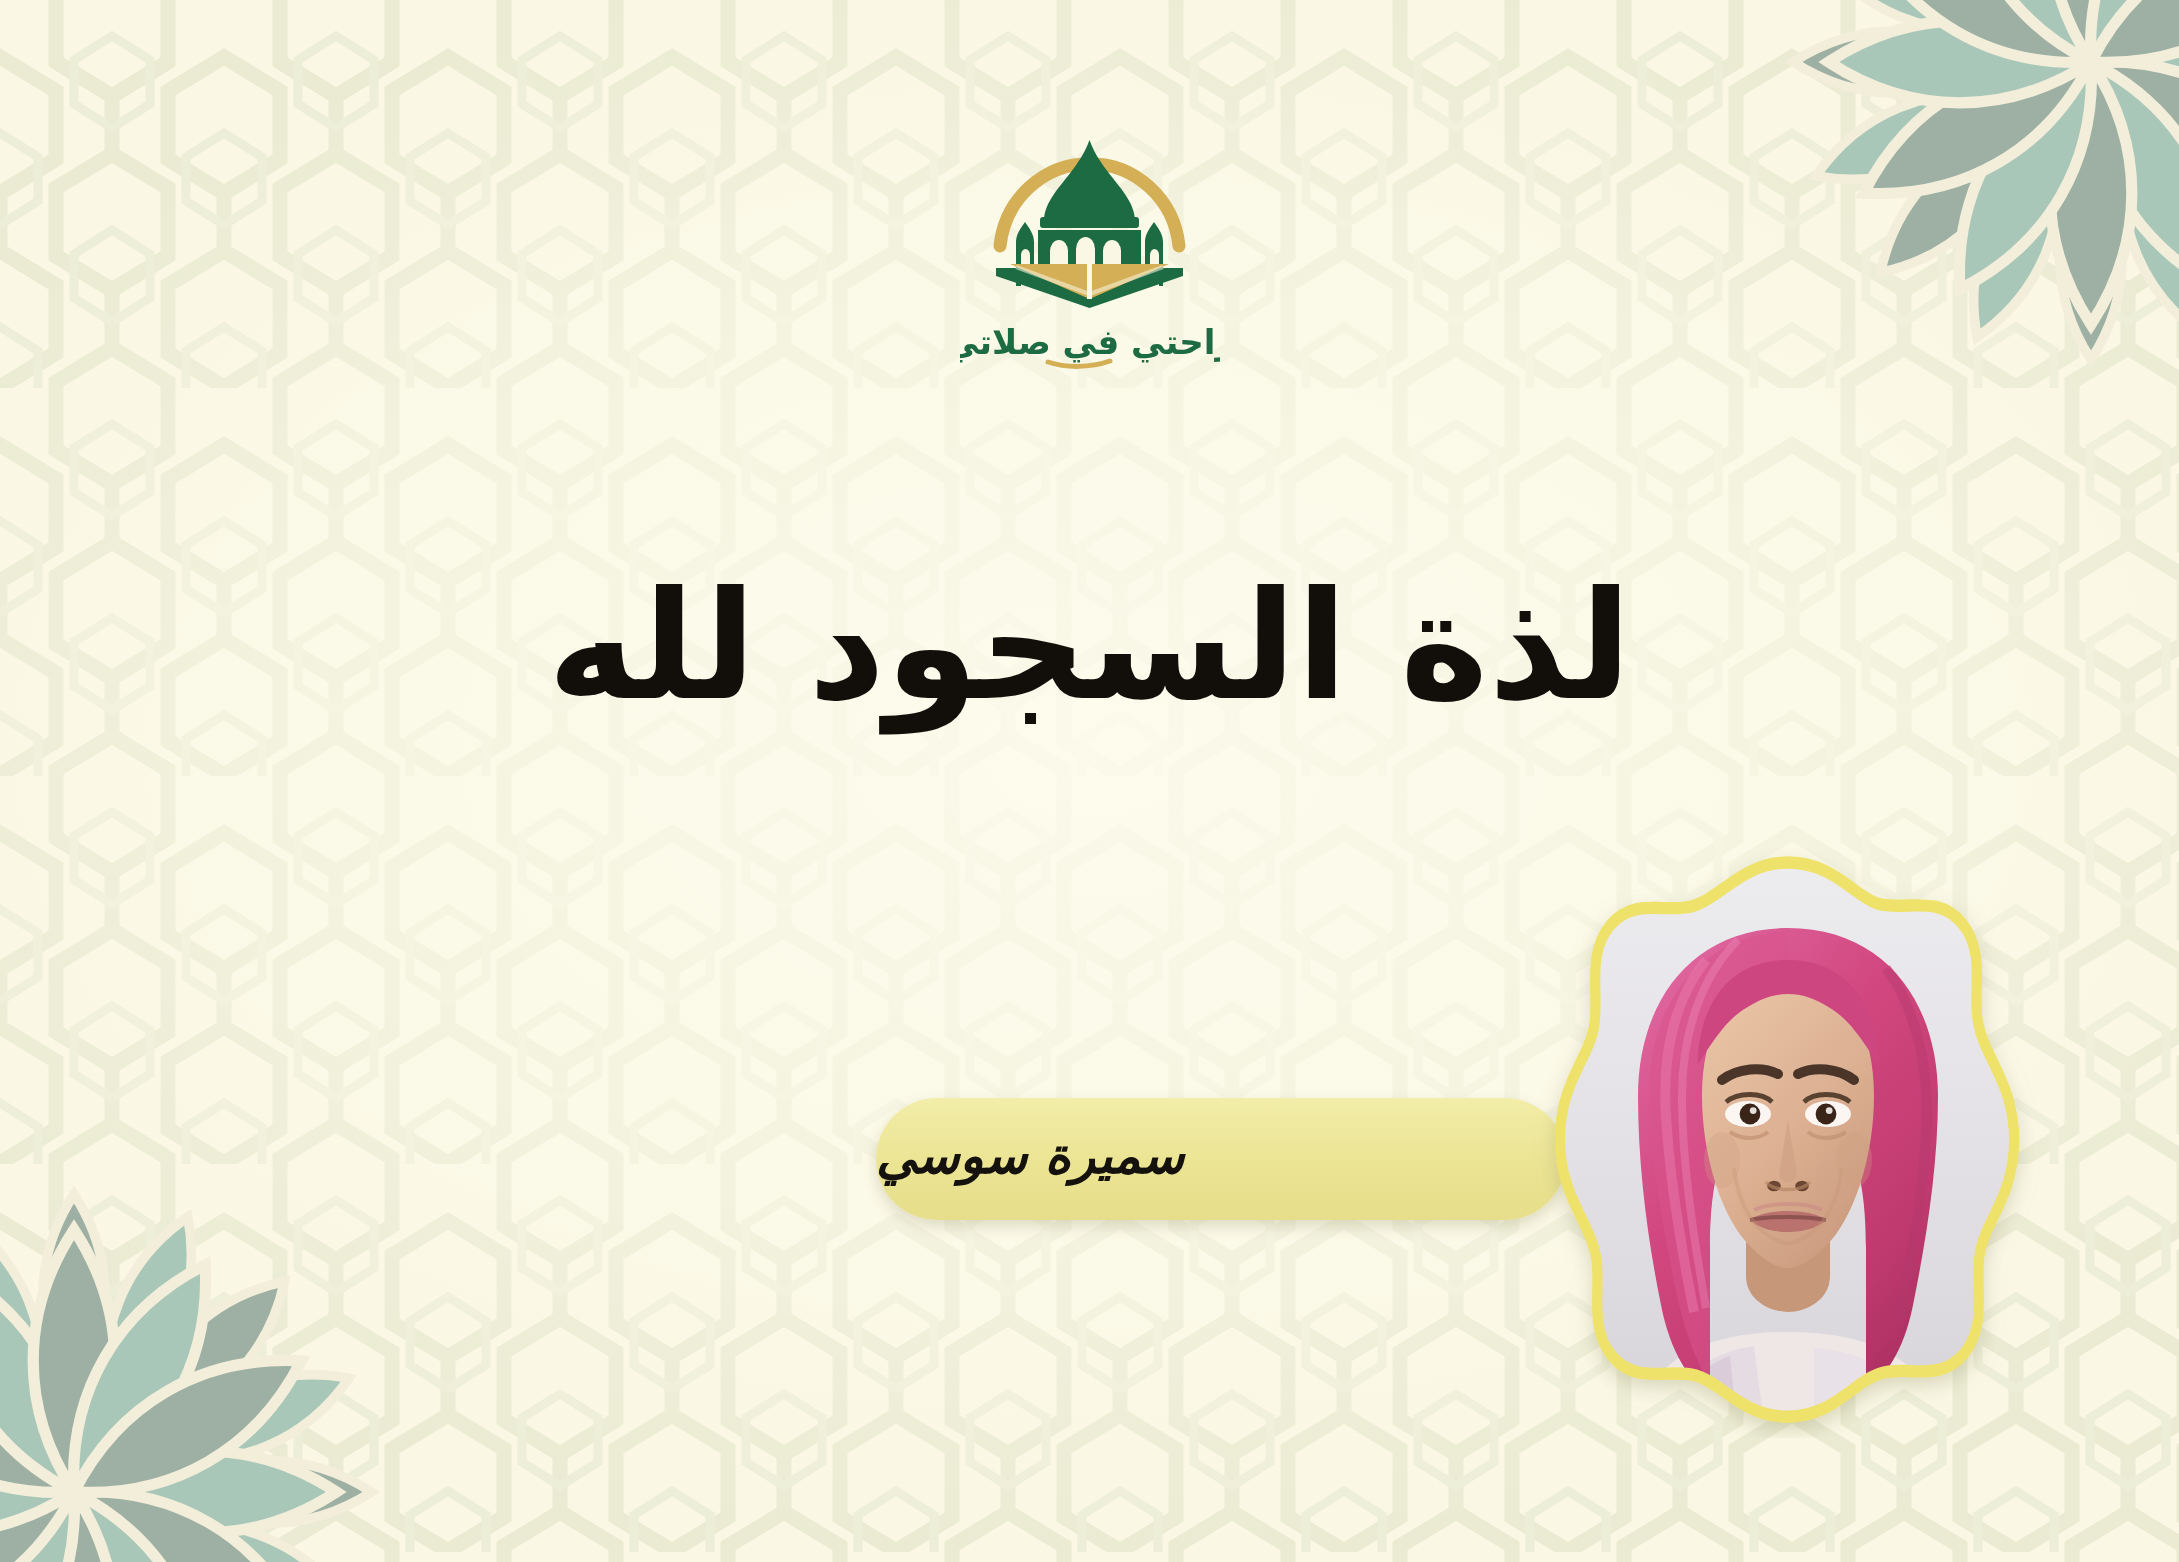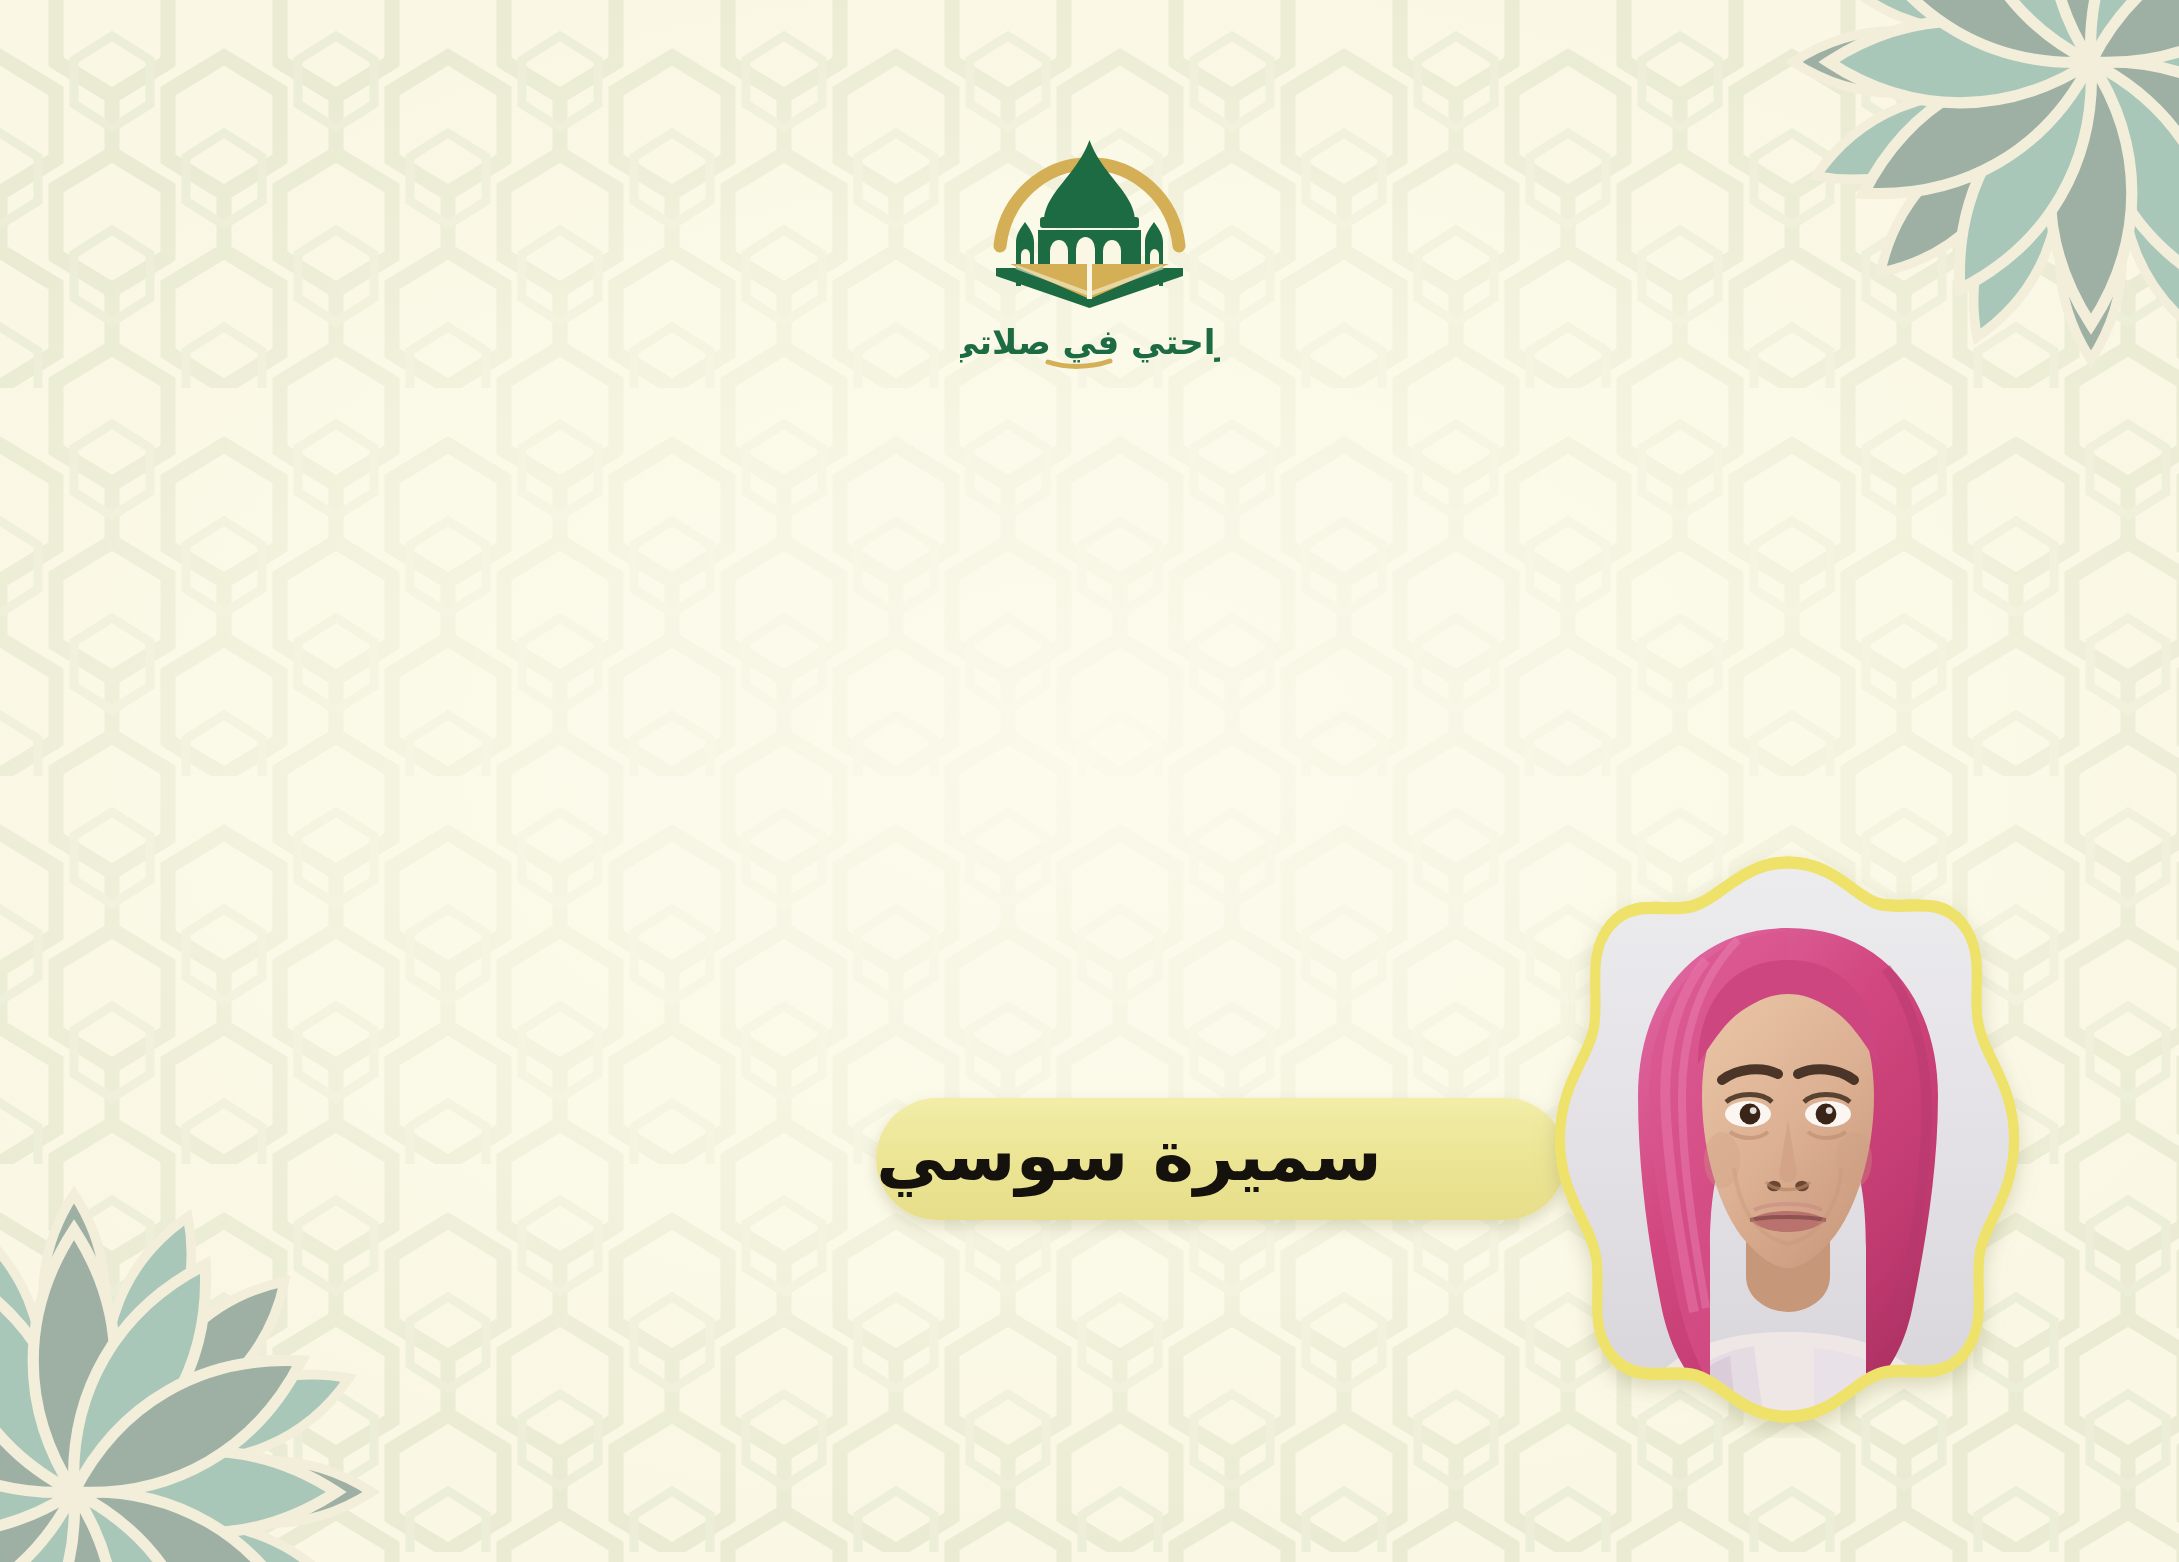--- a/index.html
+++ b/index.html
@@ -94,28 +94,29 @@
     border-radius: 61px;
     box-shadow: 0 6px 14px rgba(120,115,60,0.22);
     display: flex;
     align-items: center;
     justify-content: flex-end;
     box-sizing: border-box;
     padding-right: 68px;
   }
   .name-badge-text {
     font-family: "DejaVu Sans", "Liberation Sans", sans-serif;
-    font-size: 70px;
+    font-size: 50px;
     font-weight: 700;
     color: #15120D;
     direction: rtl;
     unicode-bidi: isolate;
     white-space: nowrap;
     line-height: 1;
     padding-bottom: 6px;
+    font-style: italic;
   }
 
   
   .portrait {
     position: absolute;
     z-index: 9;
     left: 1514px;
     top: 848px;
     width: 548px;
     height: 590px;
@@ -411,20 +412,23 @@
       <path d="M34 149 L107.5 176 L181 149" fill="none" stroke="#FAF8E4" stroke-width="4" opacity="0.55"></path>
     </svg>
 
     <svg class="logo-tagline" width="260" height="62" viewBox="0 0 260 62" role="img">
       <title>راحتي في صلاتي</title>
       <text x="130" y="44" text-anchor="middle" font-family="DejaVu Sans, sans-serif" font-size="34" font-weight="700" fill="#1C6B43" direction="rtl">راحتي في صلاتي</text>
       <path d="M88 52 C 106 58 130 58 150 51" fill="none" stroke="#D4AF56" stroke-width="5" stroke-linecap="round"></path>
     </svg>
   </div>
 
+  <div class="title-wrap">
+    <h1 class="main-title">لذة السجود لله</h1>
+  </div>
 
   <div class="name-badge">
     <span class="name-badge-text">سميرة سوسي</span>
   </div>
 
   <div class="portrait">
     <svg viewBox="0 0 274 295">
       <defs>
 
         <path id="scallop" d="M137 6

